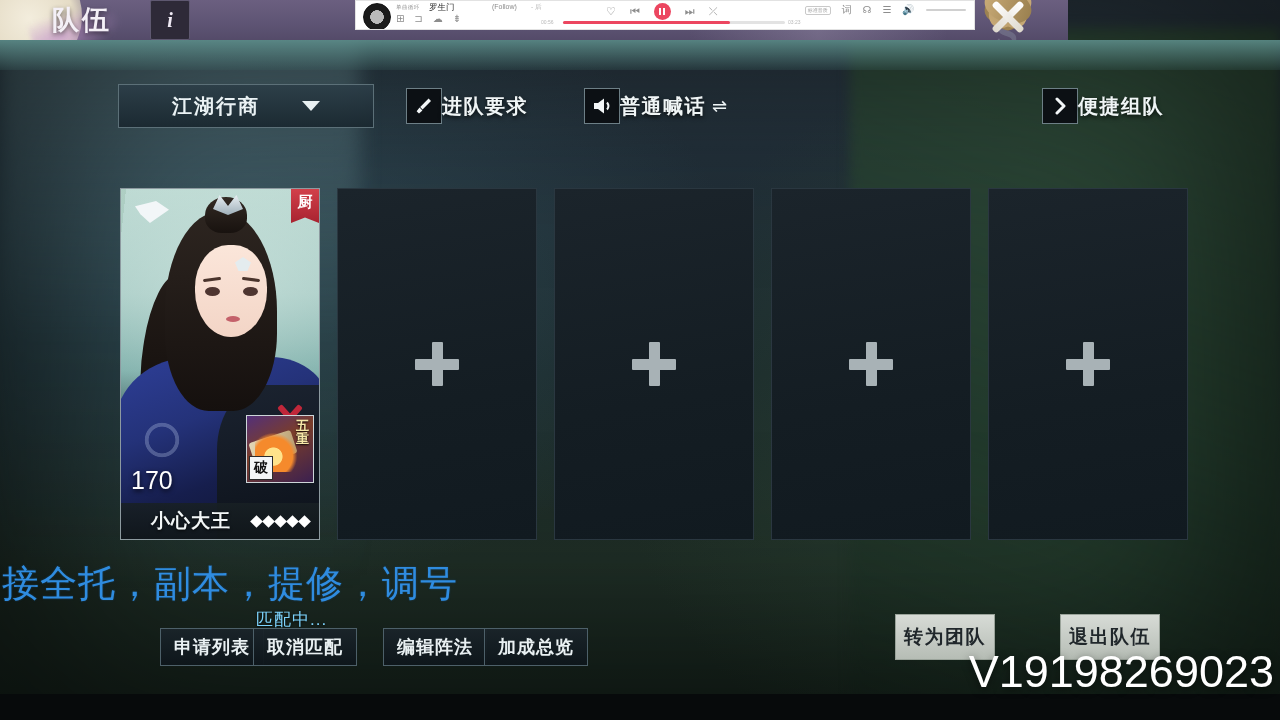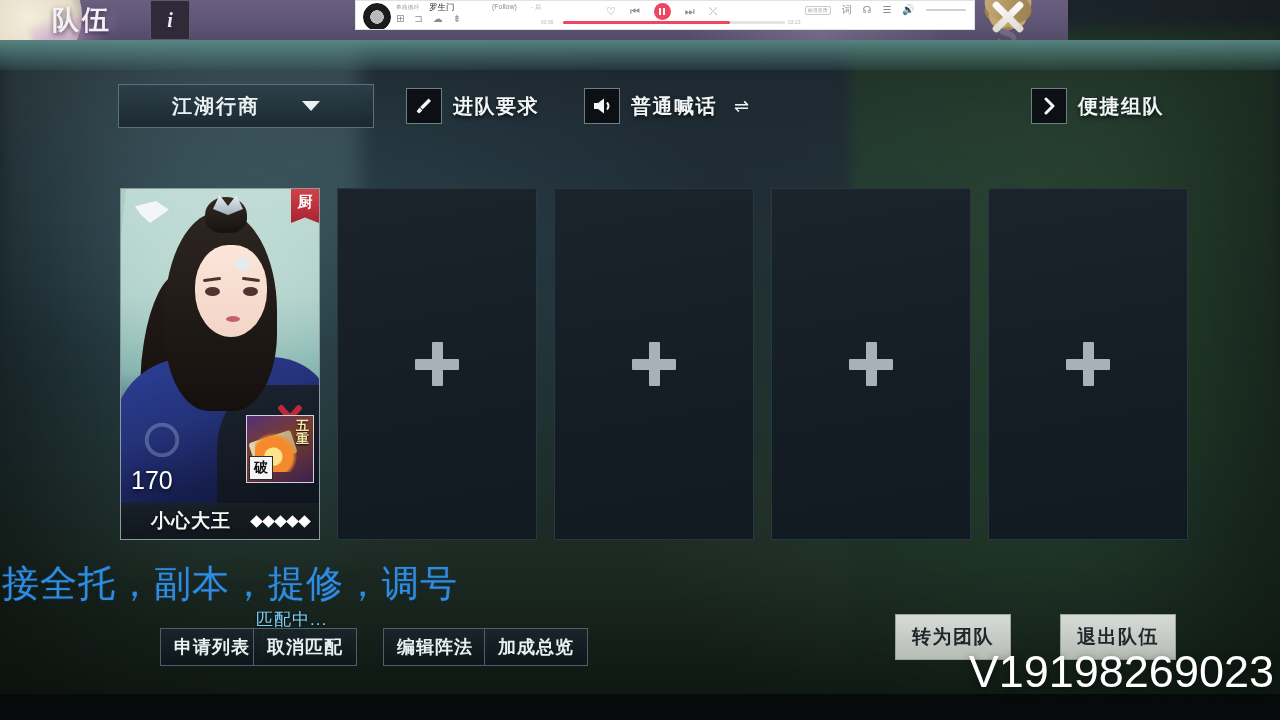--- a/index.html
+++ b/index.html
@@ -99,21 +99,21 @@
   .pl-vol{width:40px;height:2px;background:#d0d0d0;border-radius:2px;}
 
   
   .toolbar{position:absolute;left:118px;top:84px;width:1046px;height:44px;}
   .dd{position:absolute;left:0;top:0;width:256px;height:44px;box-sizing:border-box;
     background:linear-gradient(180deg,rgba(44,62,72,.92),rgba(26,40,48,.95));
     border:1px solid #5c7078;display:flex;align-items:center;justify-content:center;gap:42px;}
   .dd-label{font-size:20px;color:#eaf2f4;font-weight:700;letter-spacing:2px;}
   .dd-caret{width:0;height:0;border-left:9px solid transparent;border-right:9px solid transparent;
     border-top:10px solid #e8f0f2;}
-  .tb-item{position:absolute;display:flex;align-items:center;gap:11px;}
+  .tb-item{position:absolute;display:flex;align-items:center;}
   .tb-ico{width:36px;height:36px;background:#0c1014;border:1px solid #6d7f86;
     display:flex;align-items:center;justify-content:center;box-sizing:border-box;}
   .tb-txt{font-size:20px;color:#f0f5f6;font-weight:700;letter-spacing:1.5px;
     text-shadow:0 2px 4px rgba(0,0,0,.7);}
   .tb-swap{font-size:18px;color:#eef4f5;margin-left:6px;}
 
   
   .slots{position:absolute;left:120px;top:188px;display:flex;gap:17px;}
   .slot{width:200px;height:352px;box-sizing:border-box;
     background:linear-gradient(170deg,#1b242b,#141d23 60%,#111a20);
@@ -197,21 +197,21 @@
   .stars{display:flex;gap:3px;}
   .stars i{display:block;width:9px;height:9px;background:#ffffff;transform:rotate(45deg);}
 
   
   .btn-dark{position:absolute;height:38px;box-sizing:border-box;
     background:linear-gradient(180deg,rgba(26,36,42,.95),rgba(14,22,27,.97));
     border:1px solid #4d6069;display:flex;align-items:center;justify-content:center;padding:0 13px;}
   .btn-dark span{font-size:18px;color:#e9f0f2;font-weight:700;letter-spacing:1px;white-space:nowrap;}
   .btn-light{position:absolute;height:46px;box-sizing:border-box;
     background:linear-gradient(180deg,#d7dbd6,#b6bdb5);border:1px solid #9aa39a;
-    display:flex;align-items:center;justify-content:flex-start;padding:0 16px;}
+    display:flex;align-items:center;justify-content:flex-start;padding:0 8px;}
   .btn-light span{font-size:19px;color:#20272b;font-weight:700;letter-spacing:1.5px;white-space:nowrap;}
   .matching{position:absolute;left:256px;top:608px;font-size:17px;color:#7dd3fc;
     letter-spacing:1px;text-shadow:0 1px 3px rgba(0,0,0,.8);}
 
   
   .ad{position:absolute;left:2px;top:560px;width:620px;color:#2f8ce0;
     font-family:"Liberation Serif","DejaVu Serif",serif;font-size:37px;line-height:1.28;
     letter-spacing:1px;text-shadow:0 0 2px rgba(30,100,170,.5);pointer-events:none;}
   .ad div{white-space:nowrap;}
   .wm{position:absolute;right:6px;bottom:22px;font-size:45px;color:#ffffff;

